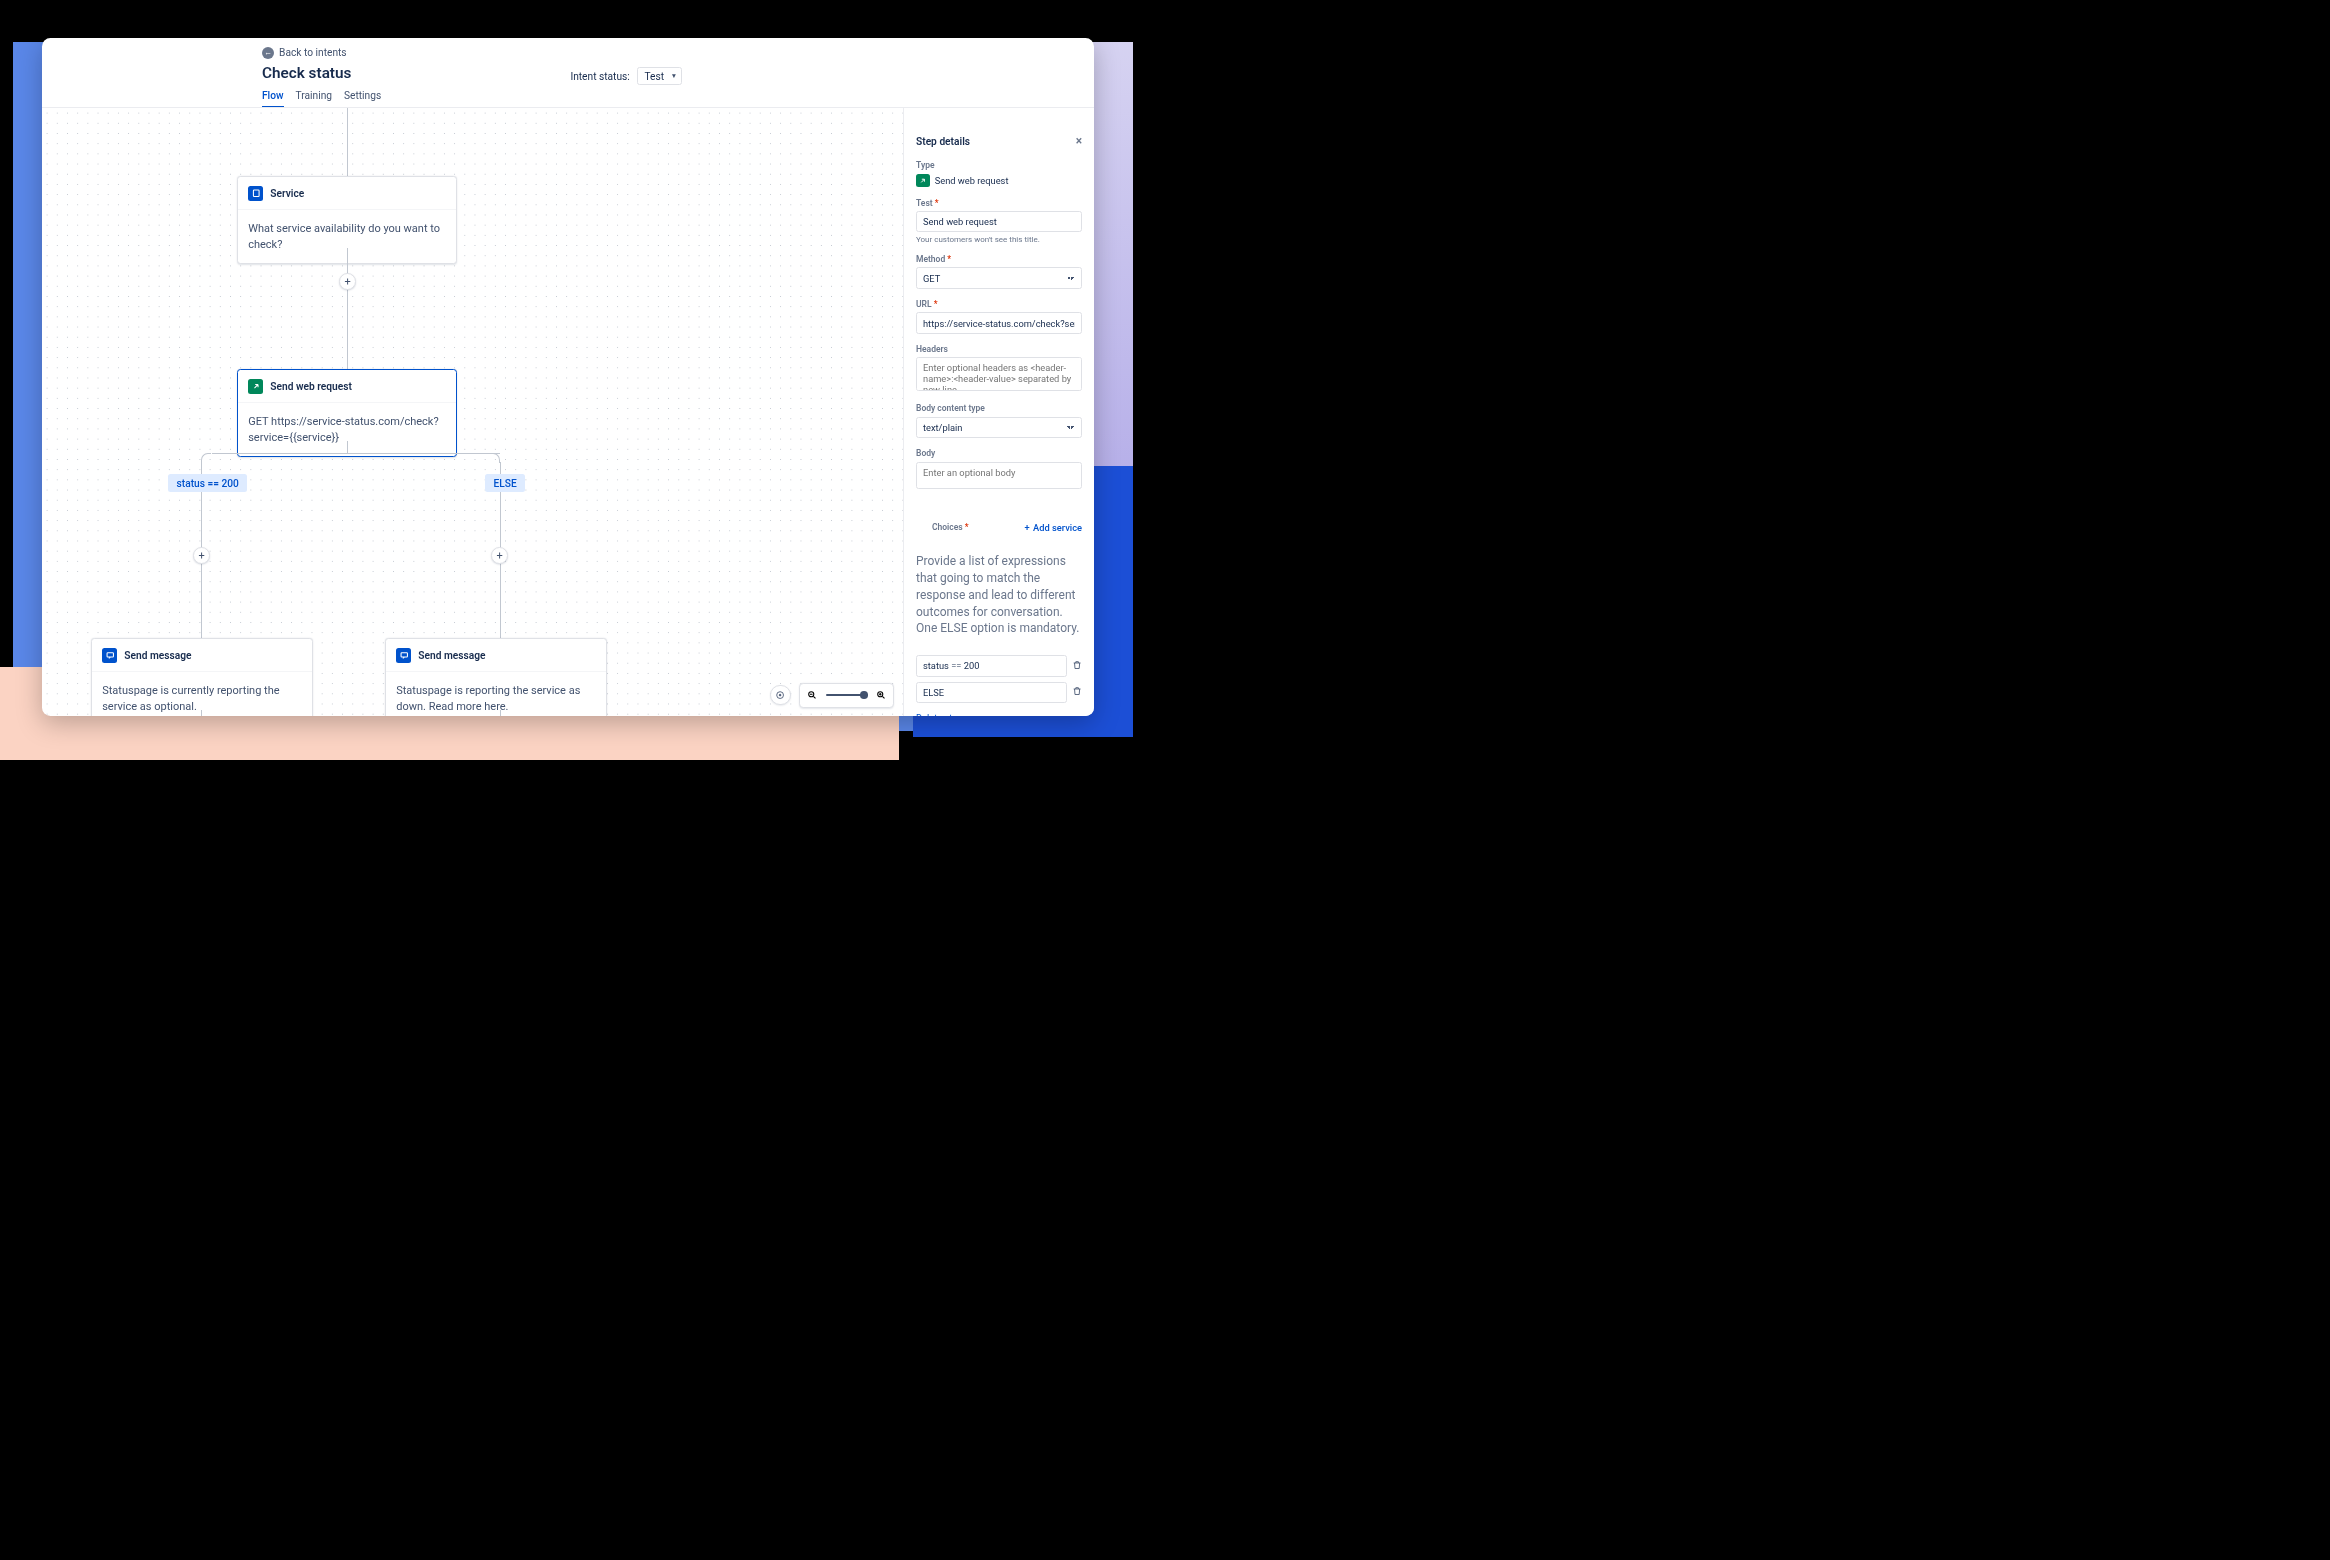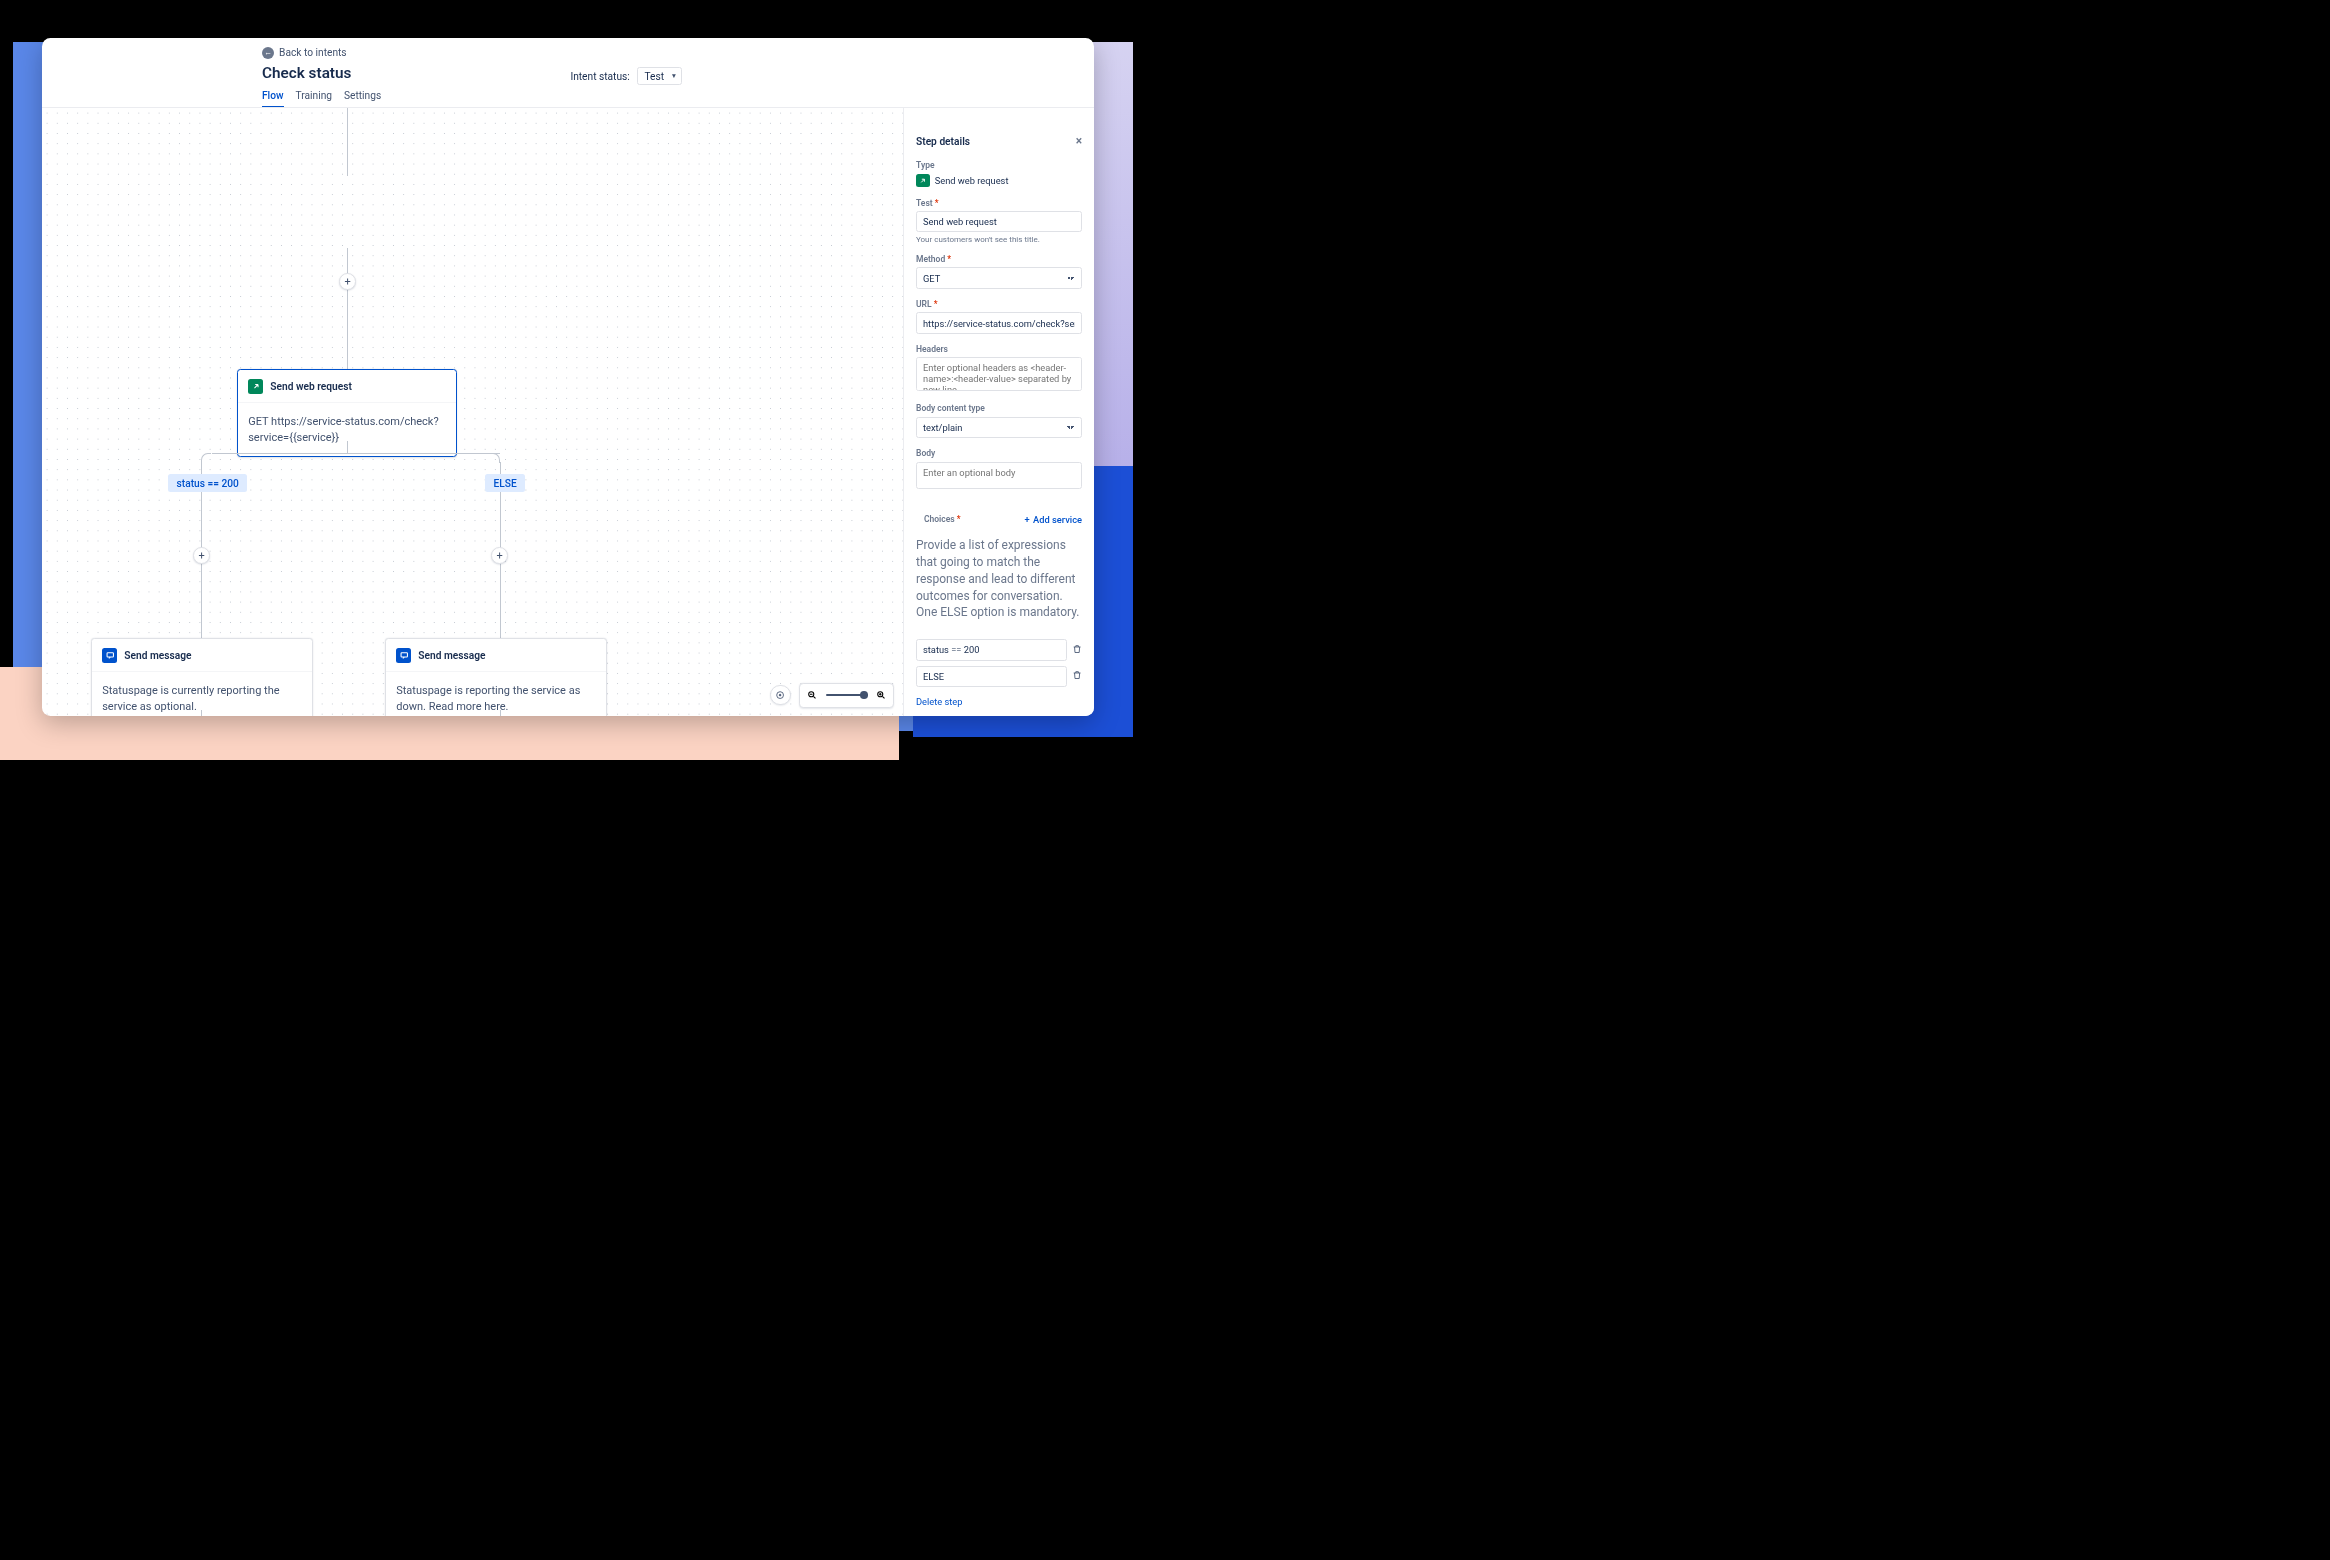--- a/index.html
+++ b/index.html
@@ -223,20 +223,31 @@
         <div class="tab">Training</div>
         <div class="tab">Settings</div>
       </div>
     </div>
   </div>
 
   <div class="canvas-area">
 
     <div class="connector-v" style="left:305px; top:0; height:68px;"></div>
 
+    <div class="flow-node" style="left:195px; top:68px;">
+      <div class="node-head">
+        <span class="node-icon icon-blue">
+          <svg width="8.5" height="8.5" viewBox="0 0 24 24" fill="none" stroke="currentColor" stroke-width="3">
+              <rect x="4" y="3" width="16" height="18" rx="2"></rect>
+            </svg>
+        </span>
+        <span class="node-title">Service</span>
+      </div>
+      <div class="node-body">What service availability do you want to check?</div>
+    </div>
 
     <div class="connector-v" style="left:305px; top:140px; height:123px;"></div>
     <div class="plus-bubble" style="left:297px; top:165px;">+</div>
 
     <div class="flow-node selected" style="left:195px; top:261px;">
       <div class="node-head">
         <span class="node-icon icon-green">
           <svg width="8.5" height="8.5" viewBox="0 0 24 24" fill="none" stroke="currentColor" stroke-width="3">
               <path d="M7 17L17 7M17 7h-8M17 7v8"></path>
             </svg>
@@ -367,21 +378,21 @@
         </select>
       </div>
 
       <div class="field-group">
         <span class="field-label">Body</span>
         <textarea class="field-textarea" style="height: 27px;" placeholder="Enter an optional body"></textarea>
       </div>
 
       <div class="field-group" style="margin-top:15.3px;">
         <div class="choices-head">
-          <span class="field-label req" style="margin:8px;">Choices</span>
+          <span class="field-label req" style="margin:16px;">Choices</span>
           <span class="add-choice">
             <span>+</span>
             <span>Add service</span>
           </span>
         </div>
         <div class="choices-desc">Provide a list of expressions that going to match the response and lead to different outcomes for conversation. One ELSE option is mandatory.</div>
         <div class="choice-row">
           <input class="field-input" value="status == 200" style="">
           <span class="trash">
             <svg width="10.2" height="10.2" viewBox="0 0 24 24" fill="none" stroke="currentColor" stroke-width="2">

